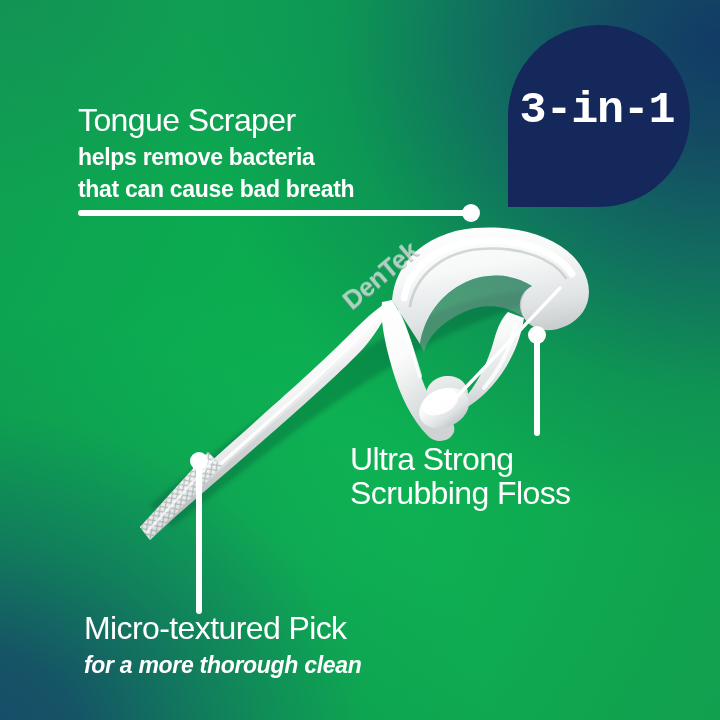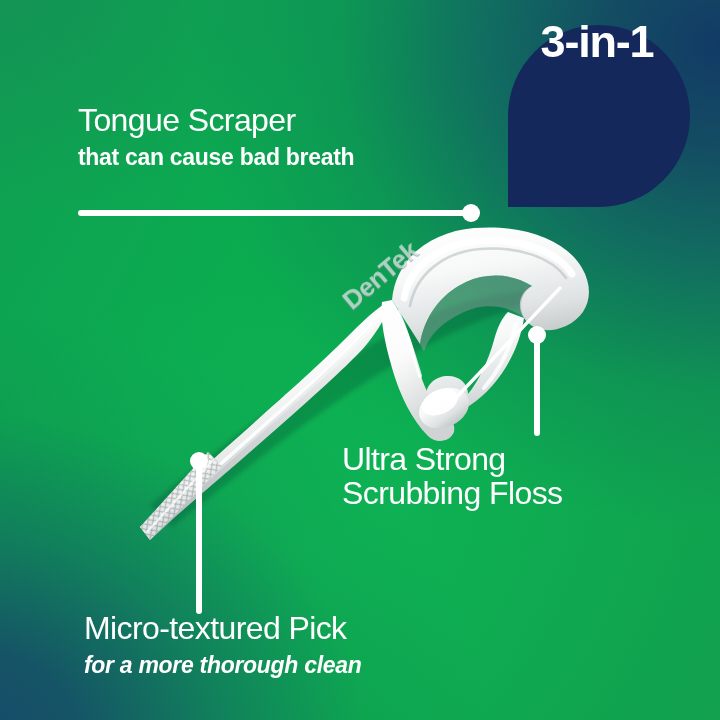--- a/index.html
+++ b/index.html
@@ -24,36 +24,36 @@
   .bg-tl{position:absolute;inset:0;
     background:radial-gradient(60% 42% at 4% 0%, rgba(30,120,90,.30) 0%, rgba(20,150,80,0) 70%);}
   .bg-glow{position:absolute;inset:0;
     background:radial-gradient(52% 40% at 44% 76%, rgba(30,200,110,.22) 0%, rgba(30,200,110,0) 100%);}
 
   
   .badge{
     position:absolute;left:508px;top:25px;width:182px;height:182px;
     background:#14285c;
     border-radius:50% 50% 50% 0;
-    display:flex;align-items:flex-start;justify-content:center;
+    display:flex;align-items:center;justify-content:center;font-family:Liberation Mono, monospace;
   }
   .badge-text{
     color:#ffffff;font-size:45px;font-weight:700;letter-spacing:-1.2px;
     line-height:1;white-space:nowrap;
     transform:translate(-2px,-6px);
   }
 
   
   .block{position:absolute;color:#ffffff;}
   .head{font-size:32px;font-weight:400;line-height:1.06;letter-spacing:-.6px;white-space:nowrap;}
   .sub{font-size:23px;font-weight:700;line-height:1.13;letter-spacing:-.3px;white-space:nowrap;}
 
   #blk-scraper{left:78px;top:104px;}
   #blk-scraper .sub{margin-top:6px;}
-  #blk-floss{left:342px;top:443px;}
+  #blk-floss{left:350px;top:443px;}
   #blk-floss .sub{margin-top:7px;}
   #blk-pick{left:84px;top:612px;}
   #blk-pick .sub{margin-top:6px;font-style:italic;}
 
   
   .lead{position:absolute;background:#ffffff;}
   .dot{position:absolute;background:#ffffff;border-radius:50%;}
 
   #lead-scraper-line{left:78px;top:210px;width:392px;height:6px;border-radius:3px;}
   #lead-scraper-dot{left:462px;top:204px;width:18px;height:18px;}
@@ -172,20 +172,21 @@
     <text x="352" y="312" transform="rotate(-40 352 312)" font-family="'Liberation Sans',sans-serif" font-size="26" font-weight="700" letter-spacing="-0.5" fill="rgba(139,149,151,.55)">DenTek</text>
     <text x="352" y="310.6" transform="rotate(-40 352 310.6)" font-family="'Liberation Sans',sans-serif" font-size="26" font-weight="700" letter-spacing="-0.5" fill="rgba(255,255,255,.55)">DenTek</text>
   </svg>
 
   <div class="badge">
     <span class="badge-text">3-in-1</span>
   </div>
 
   <div class="block" id="blk-scraper">
     <div class="head">Tongue Scraper</div>
+    <div class="sub">helps remove bacteria</div>
     <div class="sub">that can cause bad breath</div>
   </div>
   <div class="lead" id="lead-scraper-line"></div>
   <div class="dot" id="lead-scraper-dot"></div>
 
   <div class="block" id="blk-floss">
     <div class="head">Ultra Strong</div>
     <div class="head">Scrubbing Floss</div>
   </div>
   <div class="lead" id="lead-floss-line"></div>

